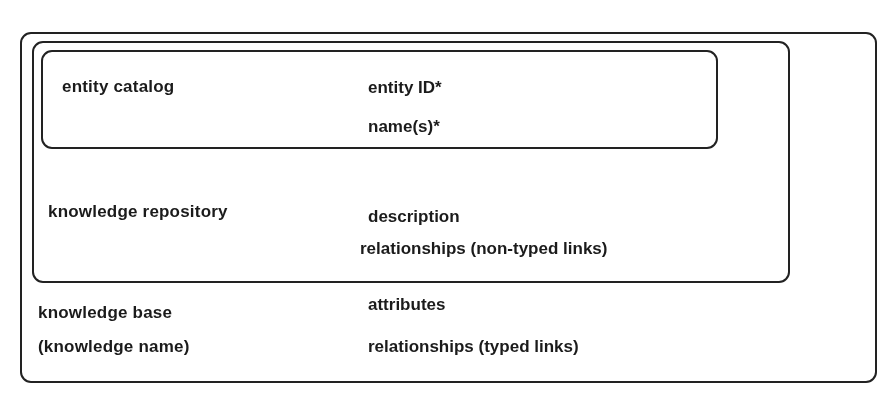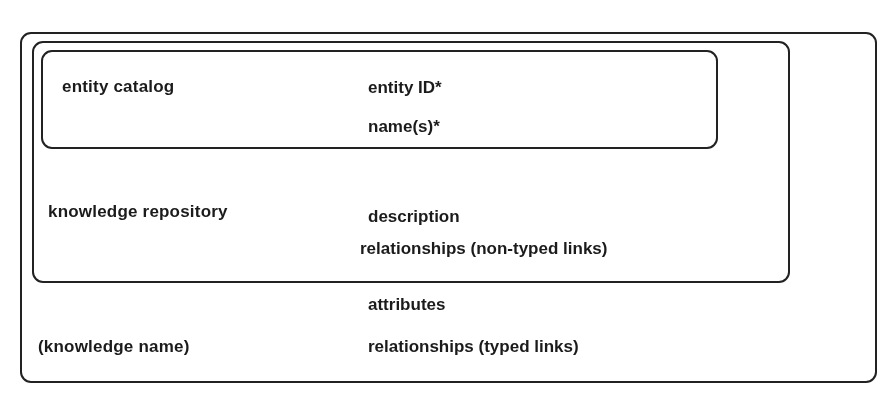--- a/index.html
+++ b/index.html
@@ -61,17 +61,18 @@
   <div class="box box-inner"></div>
 
   <div class="txt lbl" style="left:62px; top:70px;">entity catalog</div>
   <div class="txt val" style="left:368px; top:71px;">entity ID*</div>
   <div class="txt val" style="left:368px; top:110px;">name(s)*</div>
 
   <div class="txt lbl" style="left:48px; top:176px;margin-top:19px;">knowledge repository</div>
   <div class="txt val" style="left:368px; top:200px;">description</div>
   <div class="txt val" style="left:348px; top:232px;margin-left:12px;">relationships (non-typed links)</div>
 
+  <div class="txt lbl" style="left:38px; top:296px;">knowledge base</div>
   <div class="txt lbl" style="left:38px; top:330px;">(knowledge name)</div>
   <div class="txt val" style="left:368px; top:288px;">attributes</div>
   <div class="txt val" style="left:368px; top:330px;text-align:center;">relationships (typed links)</div>
 
 </div>
 
 </body></html>

